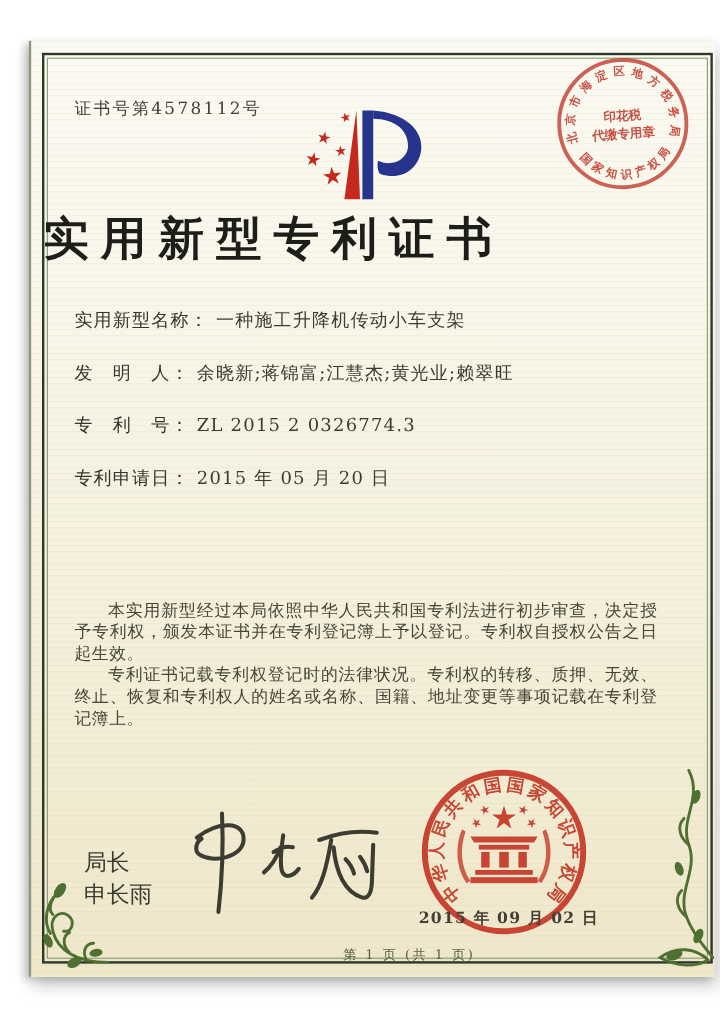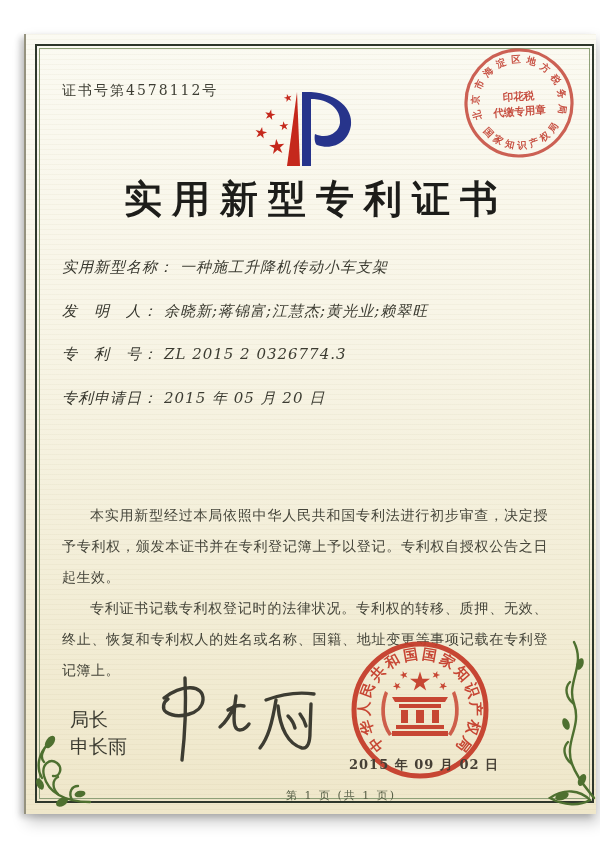--- a/index.html
+++ b/index.html
@@ -11,27 +11,27 @@
       repeating-linear-gradient(180deg, rgba(155,145,95,0.06) 0 1px, rgba(0,0,0,0) 1px 5px),
       linear-gradient(180deg,#fbfaf2 0%,#f8f5e7 35%,#f3eed8 68%,#efe7ca 100%);
     border-left:2px solid #95927f;
     box-shadow:-4px 3px 6px rgba(0,0,0,0.18), 3px 8px 14px rgba(0,0,0,0.22);
   }
   .frame{position:absolute;left:9px;top:10px;width:555px;height:755px;border:2px solid #2e372b;}
   .frame-inner{position:absolute;left:2px;top:2px;right:2px;bottom:2px;border:1px solid #8ea078;}
   .cert-no{position:absolute;left:36px;top:48px;font-size:14px;color:#3e3e34;letter-spacing:2px;text-align:center;}
   .logo{position:absolute;left:206px;top:52px;}
   .tax-stamp{position:absolute;left:435px;top:11px;opacity:0.88;transform:rotate(-4deg);}
-  .title{position:absolute;left:0;top:140px;width:100%;text-align:center;font-size:38px;font-weight:bold;
+  .title{position:absolute;left:0;top:140px;width:100%;text-align:left;font-size:38px;font-weight:bold;
          color:#1d1d1a;letter-spacing:10px;text-indent:10px;}
   .fields{position:absolute;left:36px;top:224px;width:500px;font-size:15px;color:#3c3c32;}
-  .field-row{height:43.6px;letter-spacing:1px;font-style:italic;}
+  .field-row{height:43.6px;letter-spacing:1px;}
   .field-label{color:#35352c;}
   .field-value{margin-left:6px;}
-  .paragraphs{position:absolute;left:36px;top:466px;width:486px;font-size:14px;line-height:31px;
+  .paragraphs{position:absolute;left:36px;top:466px;width:486px;font-size:14px;line-height:18px;
               color:#45453a;text-align:justify;letter-spacing:0.5px;}
   .paragraphs p{margin:0;text-indent:2em;}
   .director{position:absolute;left:44px;top:672px;font-size:19px;color:#3a3a30;line-height:27px;}
   .signature{position:absolute;left:104px;top:638px;}
   .seal{position:absolute;left:319px;top:601px;opacity:0.93;}
   .seal-date{position:absolute;left:318px;top:722px;width:160px;text-align:center;
              font-size:13px;color:#453f35;font-weight:bold;letter-spacing:1px;}
   .footer{position:absolute;left:0;top:754px;width:100%;text-align:center;font-size:11px;color:#565e46;letter-spacing:2px;margin-left:30px;}
   .orn-left{position:absolute;left:2px;top:698px;}
   .orn-right{position:absolute;left:514px;top:604px;}

